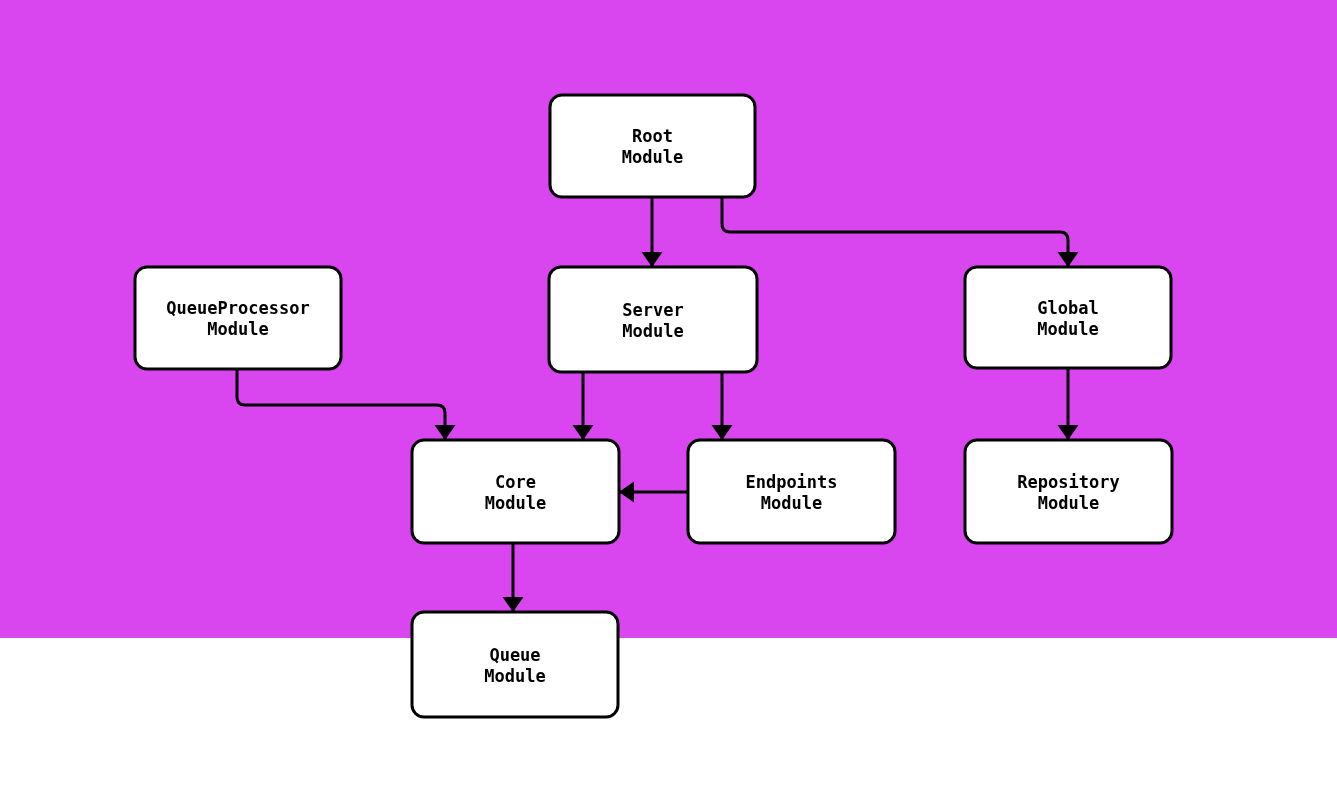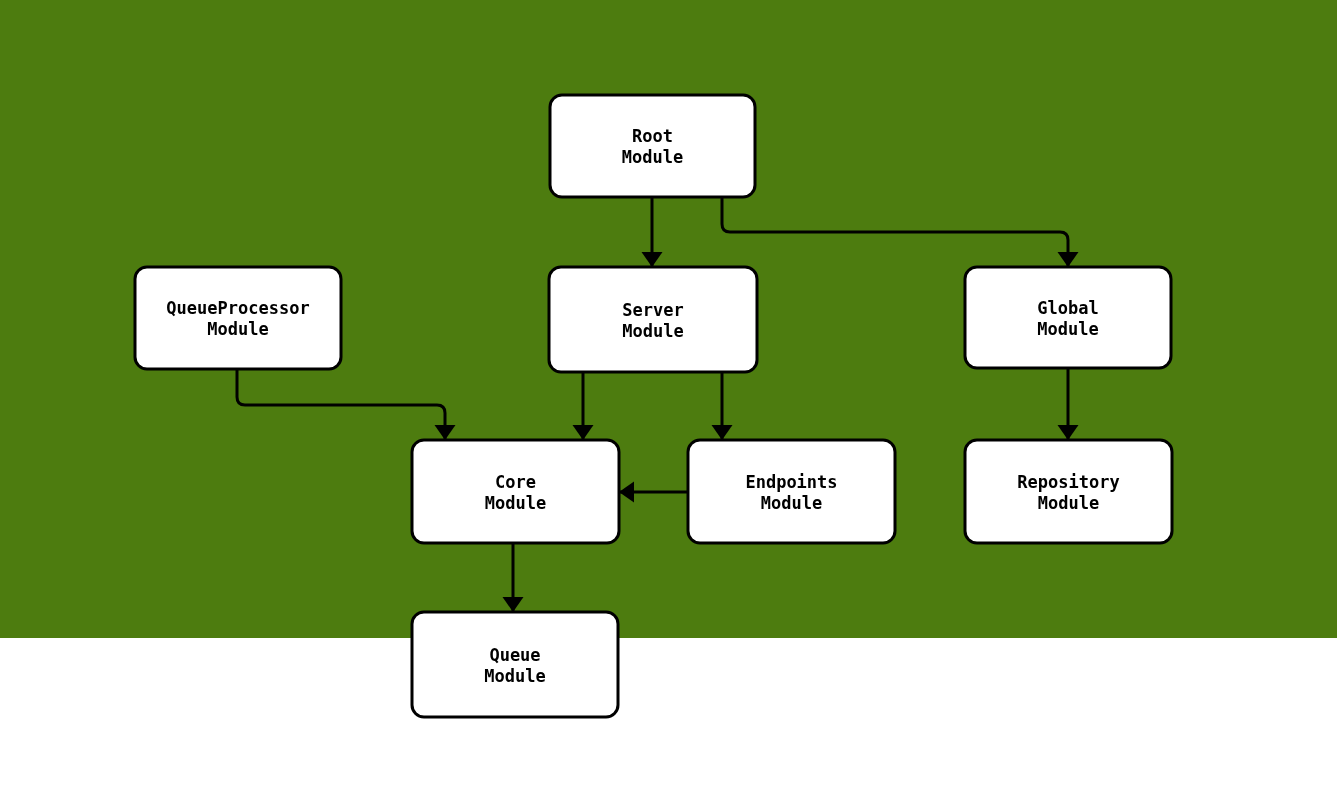--- a/index.html
+++ b/index.html
@@ -8,21 +8,21 @@
     background: #ffffff;
     width: 1337px;
     height: 809px;
     overflow: hidden;
     font-family: "DejaVu Sans Mono", monospace;
   }
   .stage {
     position: relative;
     width: 1337px;
     height: 638px;
-    background: #4d7c0f;
+    background: #d946ef;
   }
   svg { display: block; }
   .edge-path {
     fill: none;
     stroke-linecap: butt;
     stroke-linejoin: round;
   }
   .node-rect {
     stroke-linejoin: round;
   }

